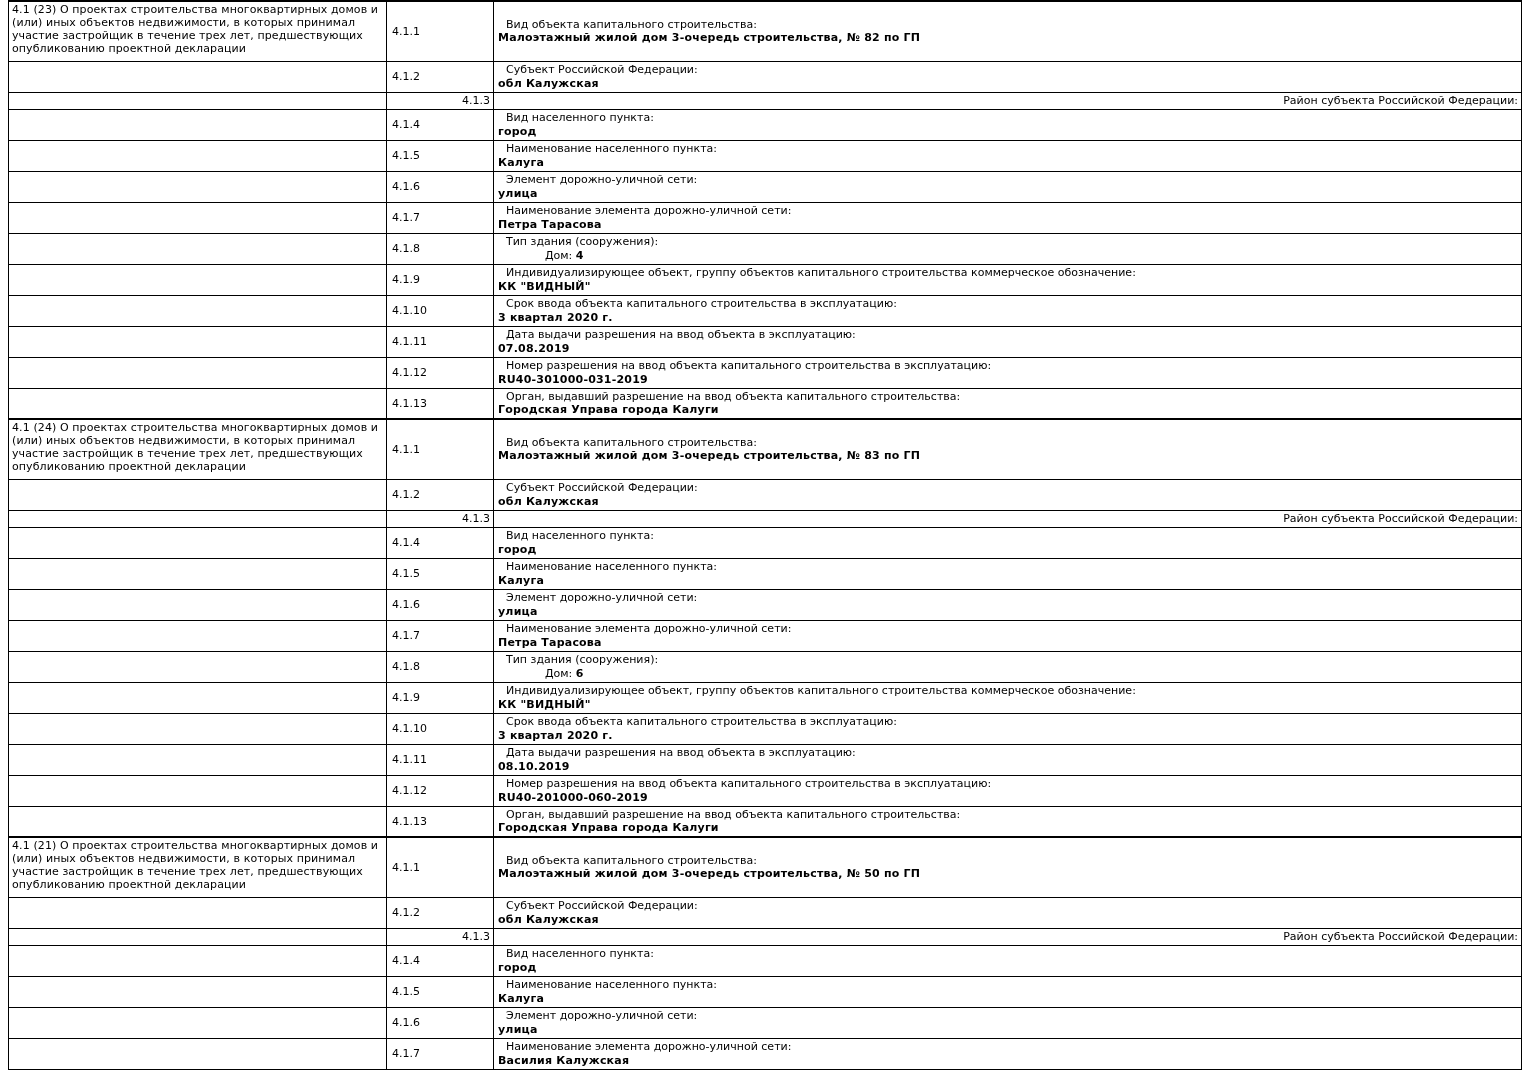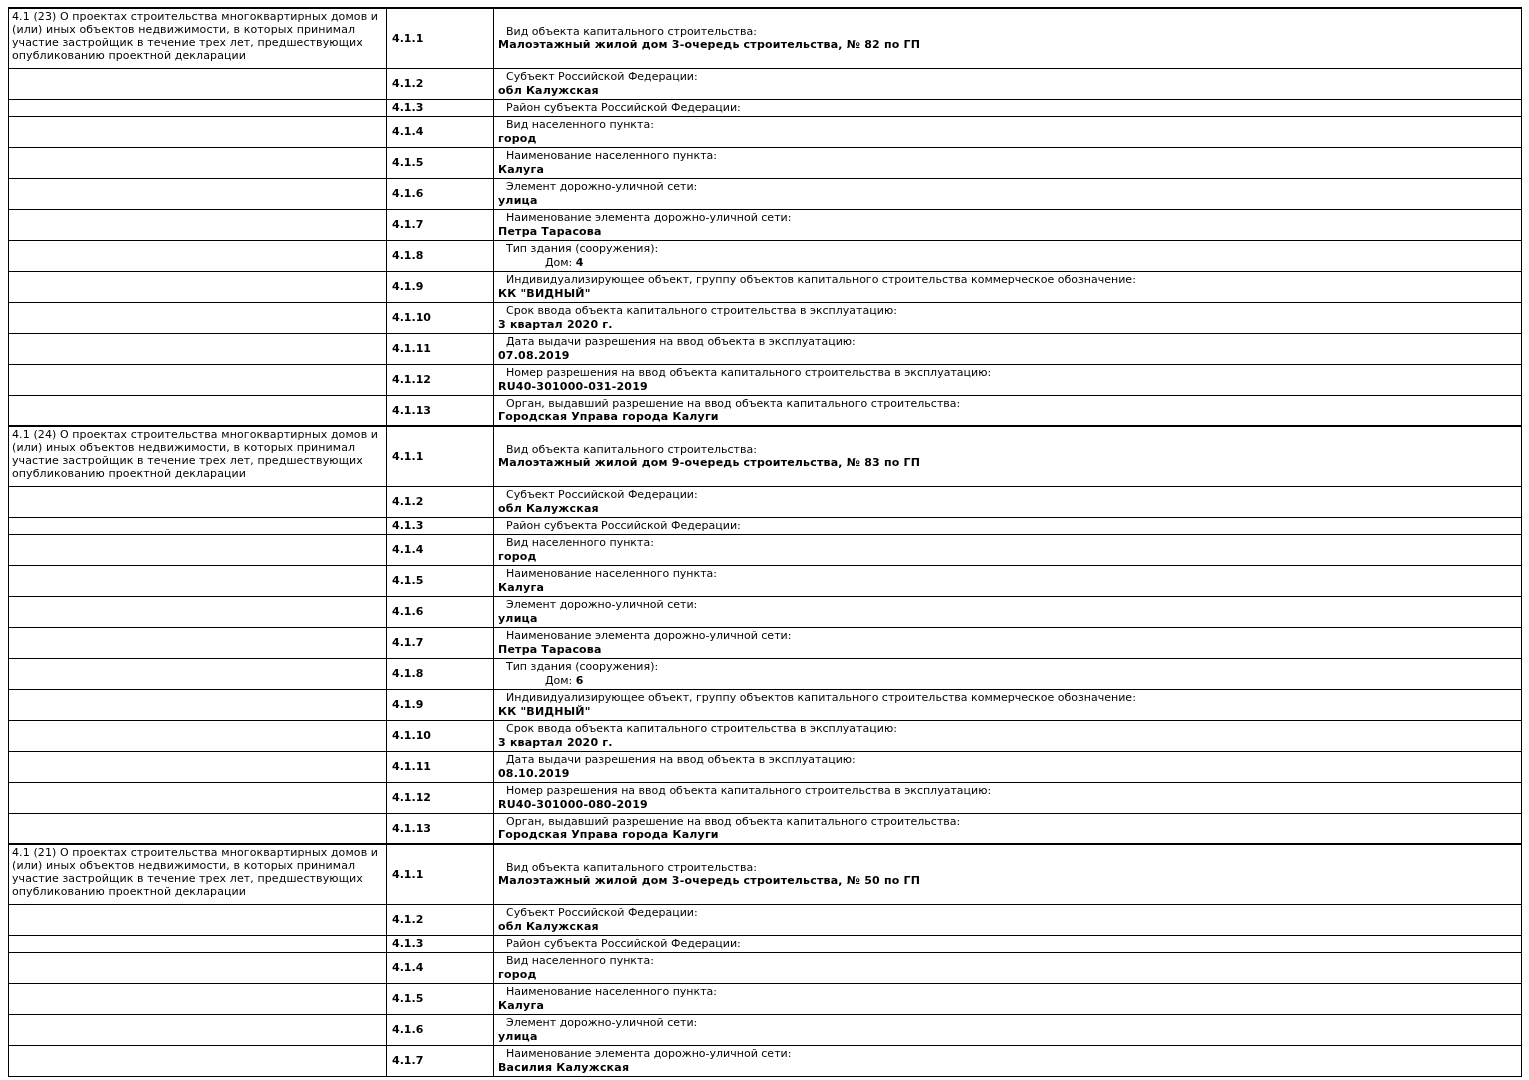--- a/index.html
+++ b/index.html
@@ -7,49 +7,49 @@
     margin: 0; padding: 0;
     width: 1529px; height: 1080px;
     background: #ffffff;
     font-family: "DejaVu Sans", "Liberation Sans", sans-serif;
     font-size: 11px;
     color: #000000;
     overflow: hidden;
   }
   .doc-wrap {
     position: absolute;
-    left: 8px; top: 7px;
+    left: 8px; top: 0;
   }
   table.decl {
     border-collapse: collapse;
     table-layout: fixed;
     width: 1513px;
   }
   col.col-desc    { width: 378px; }
   col.col-num     { width: 107px; }
   col.col-content { width: 1028px; }
   td {
     border: 1px solid #000000;
     padding: 0 3px;
     vertical-align: middle;
     overflow: hidden;
   }
   tr.h-first { height: 60px; }
   tr.h-duo   { height: 31px; }
-  tr.h-solo  { height: 17px; }
+  tr.h-solo  { height: 17px; text-align: right; }
   tr.section-start td { border-top-width: 2px; }
   td.c-desc {
     vertical-align: top;
     padding: 1px 4px 1px 3px;
   }
   .desc {
     line-height: 13px;
     letter-spacing: 0.1px;
   }
-  td.c-num { padding-left: 5px; font-weight: bold; }
+  td.c-num { padding-left: 5px; }
   td.c-val { padding-left: 4px; }
   .field-label { line-height: 13.5px; margin-left: 8px; }
   .field-value {
     line-height: 13.5px;
     font-weight: bold;
     letter-spacing: 0.2px;
   }
   .field-value .vp {
     font-weight: normal;
     letter-spacing: 0;
@@ -225,21 +225,21 @@
   </tr>
         <tr class="h-first section-start">
     <td class="c-desc">
       <div class="desc">4.1 (24) О проектах строительства многоквартирных домов и (или) иных объектов недвижимости, в которых принимал участие застройщик в течение трех лет, предшествующих опубликованию проектной декларации</div>
     </td>
     <td class="c-num">
       <span>4.1.1</span>
     </td>
     <td class="c-val">
       <div class="field-label">Вид объекта капитального строительства:</div>
-      <div class="field-value"><span class="vb">Малоэтажный жилой дом 9-очередь строительства, № 83 по ГП</span></div>
+      <div class="field-value"><span class="vb">Малоэтажный жилой дом 3-очередь строительства, № 83 по ГП</span></div>
     </td>
   </tr>
         <tr class="h-duo">
     <td class="c-desc">
       
     </td>
     <td class="c-num">
       <span>4.1.2</span>
     </td>
     <td class="c-val">
@@ -357,21 +357,21 @@
   </tr>
         <tr class="h-duo">
     <td class="c-desc">
       
     </td>
     <td class="c-num">
       <span>4.1.12</span>
     </td>
     <td class="c-val">
       <div class="field-label">Номер разрешения на ввод объекта капитального строительства в эксплуатацию:</div>
-      <div class="field-value"><span class="vb">RU40-301000-080-2019</span></div>
+      <div class="field-value"><span class="vb">RU40-201000-060-2019</span></div>
     </td>
   </tr>
         <tr class="h-duo">
     <td class="c-desc">
       
     </td>
     <td class="c-num">
       <span>4.1.13</span>
     </td>
     <td class="c-val">

